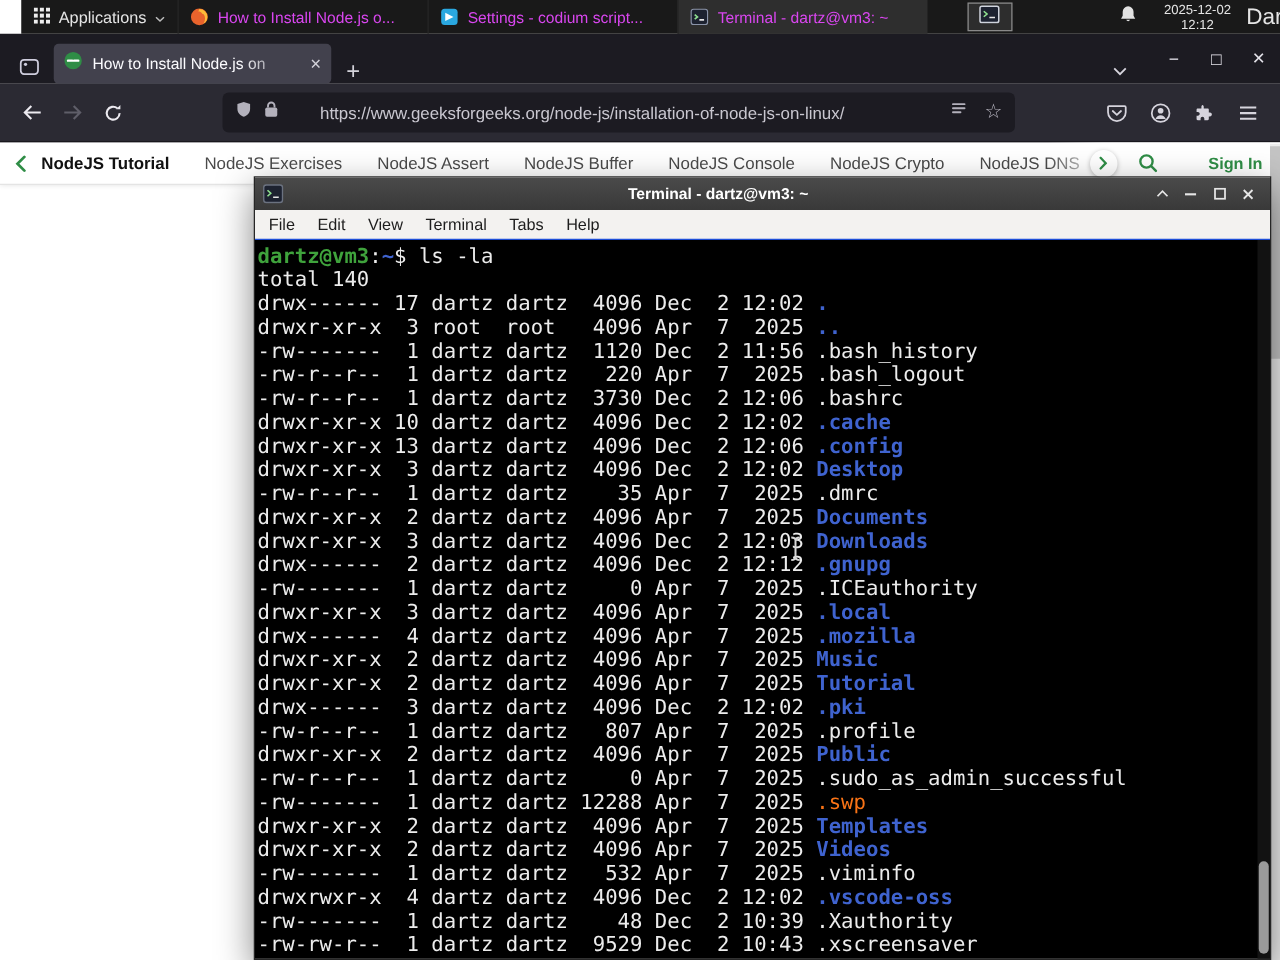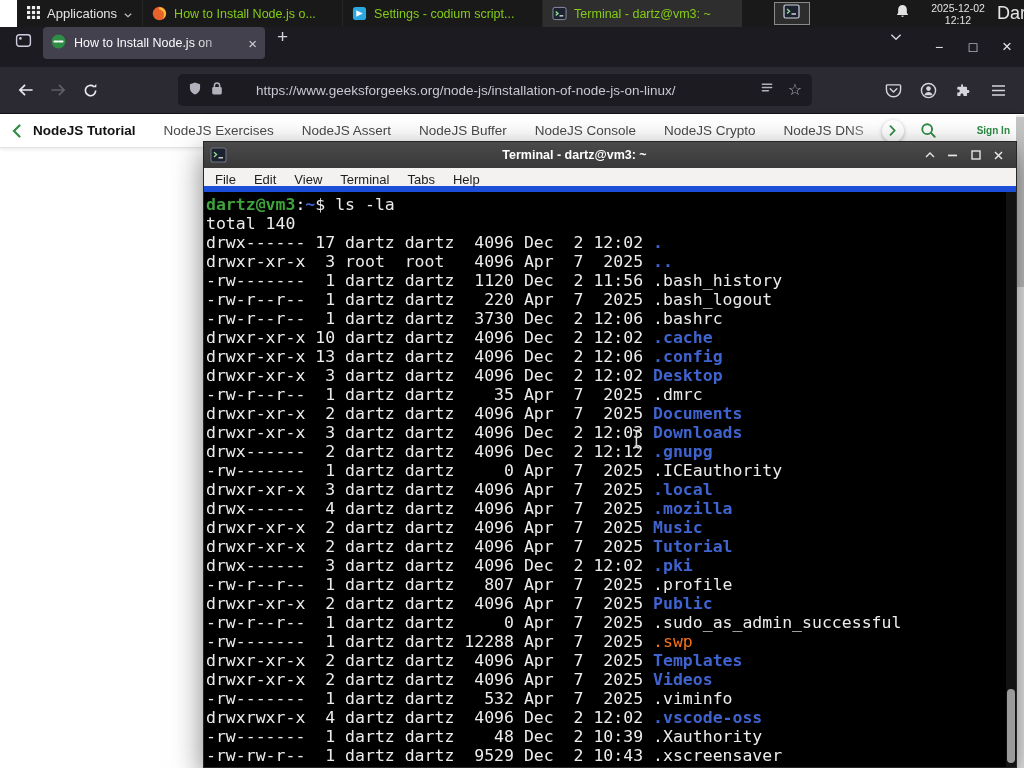--- a/index.html
+++ b/index.html
@@ -3,33 +3,33 @@
 <meta charset="utf-8">
 <style>
   * { margin:0; padding:0; box-sizing:border-box; }
   html,body { width:1024px; height:768px; overflow:hidden; font-family:"Liberation Sans",sans-serif; background:#fff; }
   .screen { position:relative; width:1024px; height:768px; overflow:hidden; background:#fff; }
 
   
   .panel { position:absolute; top:0; left:17px; width:1024px; height:27px; background:#191919; display:flex; align-items:center; color:#e4e4e4; z-index:30; }
   .apps-btn { display:flex; align-items:center; gap:7px; padding:0 10px; height:100%; font-size:13px; cursor:default; }
   .task-btns { display:flex; height:100%; }
-  .task-btn { width:200px; height:100%; display:flex; align-items:center; gap:7px; padding:0 9px; font-size:12.5px; color:#84cc16; border-left:1px solid #262626; overflow:hidden; white-space:nowrap; }
+  .task-btn { width:200px; height:100%; display:flex; align-items:center; gap:7px; padding:0 9px; font-size:12.5px; color:#d946ef; border-left:1px solid #262626; overflow:hidden; white-space:nowrap; }
   .task-btn.active { background:#2e2e2e; }
   .task-ic { display:flex; flex:0 0 auto; }
   .task-label { overflow:hidden; white-space:nowrap; }
   .spacer { flex:1; }
   .tray-box { width:36px; height:23px; border:1px solid #8a8a8a; background:#2d2d2d; display:flex; align-items:center; justify-content:center; margin-right:84px; }
   .bell-btn { margin-right:14px; display:flex; }
   .clock { text-align:center; font-size:10.5px; line-height:12px; width:66px; margin-right:6px; white-space:nowrap; }
   .panel-user { font-size:18px; margin-right:1px; white-space:nowrap; }
 
   
   .firefox { position:absolute; top:27px; left:0; width:1024px; bottom:0; background:#fff; z-index:1; }
-  .tabbar { height:40px; background:#1c1b22; display:flex; align-items:flex-start; }
+  .tabbar { height:40px; background:#1c1b22; display:flex; align-items:flex-end; }
   .ffview { margin-left:10px; display:flex; padding:5px; border-radius:4px; }
   .tab { margin-left:6px; width:222px; height:32px; background:#42414d; border-radius:4px; display:flex; align-items:center; padding:0 8px; gap:8px; color:#fbfbfe; }
   .tab-title { font-size:12.5px; flex:1; white-space:nowrap; overflow:hidden;
      -webkit-mask-image:linear-gradient(90deg,#000 72%,transparent); mask-image:linear-gradient(90deg,#000 72%,transparent); }
   .tab-close { font-size:15px; color:#d3d2da; line-height:1; }
   .newtab { margin-left:12px; font-size:19px; color:#d3d2da; line-height:1; }
   .alltabs { margin-left:auto; margin-right:14px; display:flex; padding:6px; }
   .winctl { display:flex; }
   .winctl .wbtn { width:34px; height:40px; display:flex; align-items:center; justify-content:center; font-size:14px; color:#e4e3ea; }
 
@@ -46,33 +46,33 @@
 
   
   .site-header { height:34px; background:#fff; border-bottom:1px solid #e4e4e4; box-shadow:0 1px 4px rgba(0,0,0,.10); display:flex; align-items:center; padding-left:12px; position:relative; }
   .sh-back { margin-right:12px; display:flex; flex:0 0 auto; }
   .sh-items { display:flex; gap:28px; overflow:hidden; flex:1; white-space:nowrap; }
   .sh-item { font-size:13.5px; color:#4a4a4a; }
   .sh-item.active { color:#111; font-weight:bold; }
   .sh-right { position:absolute; right:0; top:0; height:100%; display:flex; align-items:center; padding:0 14px 0 34px; background:linear-gradient(90deg, rgba(255,255,255,0), #fff 24%); }
   .sh-next { width:22px; height:22px; border-radius:50%; background:#fff; box-shadow:0 1px 4px rgba(0,0,0,.28); display:flex; align-items:center; justify-content:center; }
   .sh-search { display:flex; margin-left:16px; }
-  .signin { color:#2f8d46; font-size:10px; font-weight:bold; margin-left:40px; }
+  .signin { color:#2f8d46; font-size:13px; font-weight:bold; margin-left:40px; }
   .page-body { height:calc(100% - 121px); background:#fff; }
   .page-scroll { position:absolute; top:88px; right:0; bottom:0; width:8px; background:#ececec; }
   .ps-handle { width:100%; height:170px; background:#c4c4c4; margin-top:2px; }
 
   
   .terminal { position:absolute; left:203px; top:141px; width:814px; height:627px; z-index:10; display:flex; flex-direction:column; box-shadow:0 10px 28px rgba(0,0,0,.5); border:1px solid #262626; }
   .t-title { height:26px; background:linear-gradient(#4a4a4a,#393939); display:flex; align-items:center; padding:0 6px; flex:0 0 auto; }
   .t-app-ic { display:flex; margin-right:4px; }
   .t-title-text { flex:1; text-align:center; color:#fff; font-size:12.5px; font-weight:bold; white-space:nowrap; overflow:hidden; }
   .t-btns { display:flex; }
   .t-btn { width:23px; height:26px; display:flex; align-items:center; justify-content:center; }
-  .t-menubar { height:24px; background:#f3f2f0; border-bottom:6px solid #1d4ed8; display:flex; padding-left:2px; flex:0 0 auto; }
+  .t-menubar { height:24px; background:#f3f2f0; border-bottom:1px solid #1d4ed8; display:flex; padding-left:2px; flex:0 0 auto; }
   .t-menu-item { padding:0 9px; font-size:13px; color:#1d1d1d; line-height:23px; }
   .t-body { flex:1; background:#000; position:relative; overflow:hidden; }
   pre.t-out { font-family:"DejaVu Sans Mono",monospace; font-size:16.5px; line-height:19px; color:#ececec; padding:3px 12px 0 2px; }
   .t-green { color:#3fa33c; font-weight:bold; }
   .t-blue { color:#3f63cf; font-weight:bold; }
   .t-dim { color:#f97316; }
   .t-scroll { position:absolute; top:0; right:0; bottom:0; width:10px; background:#121212; }
   .t-handle { position:absolute; right:1px; bottom:4px; width:8px; height:74px; background:#9a9a9a; border-radius:4px; }
 
   .ibeam-cursor { position:absolute; left:630px; top:428px; z-index:40; }

